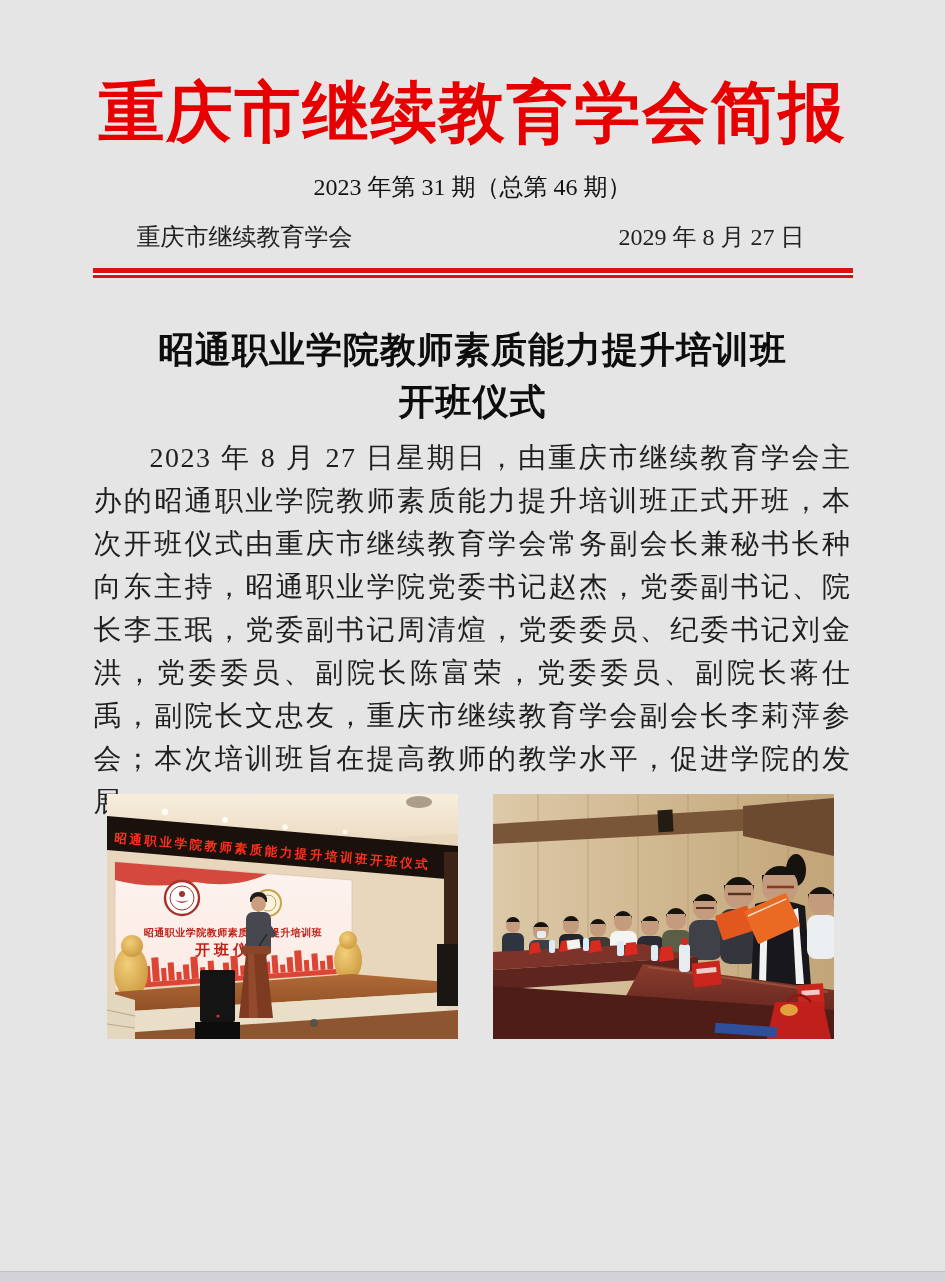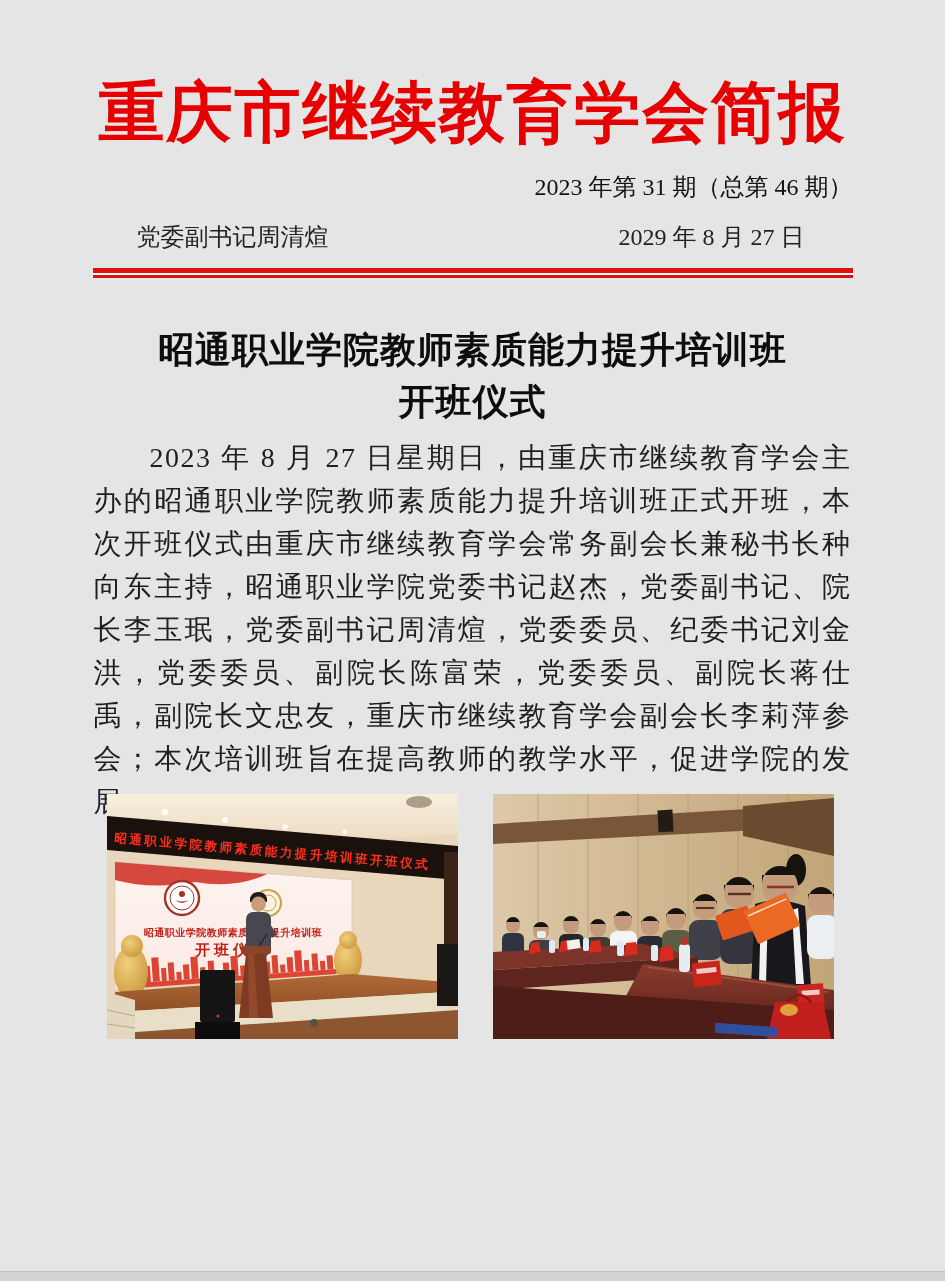--- a/index.html
+++ b/index.html
@@ -17,21 +17,21 @@
     font-size:66px;line-height:70px;
     font-weight:900;
     text-align:center;
     color:#e60000;
     letter-spacing:2px;
     font-family:"Liberation Serif", serif;
   }
   .issue-line{
     margin-top:24px;
     font-size:24px;line-height:30px;
-    text-align:right;
+    text-align:center;
     color:#121212;
   }
   .org-row{
     margin-top:20px;
     padding:0 48px 0 44px;
     display:flex;justify-content:space-between;
     font-size:24px;line-height:30px;
     color:#222;
   }
   .double-rule{margin-top:16px;}
@@ -69,21 +69,21 @@
 </style>
 </head>
 <body>
 
 <div class="page">
 
   <header class="content">
     <h1 class="masthead-title">重庆市继续教育学会简报</h1>
     <div class="issue-line">2023 年第 31 期（总第 46 期）</div>
     <div class="org-row">
-      <span>党委副书记周清煊</span>
+      <span>重庆市继续教育学会</span>
       <span>2029 年 8 月 27 日</span>
     </div>
     <div class="double-rule">
       <div class="rule-thick"></div>
       <div class="rule-gap"></div>
       <div class="rule-thin"></div>
     </div>
   </header>
 
   <main class="content">

